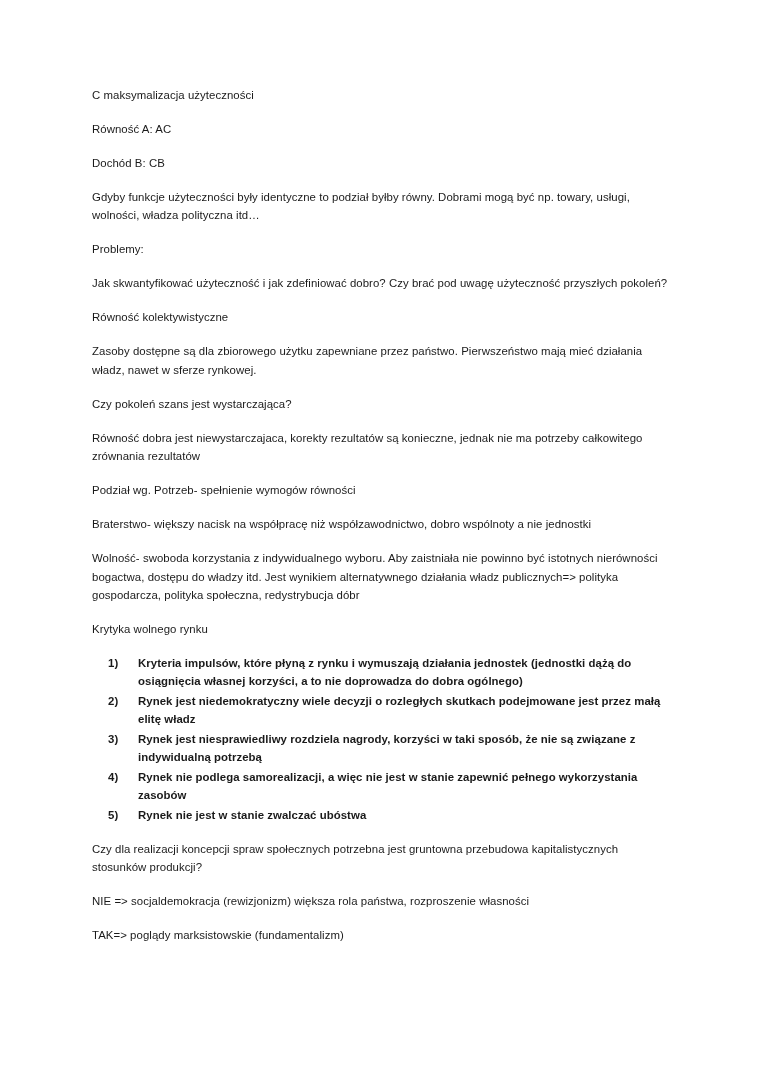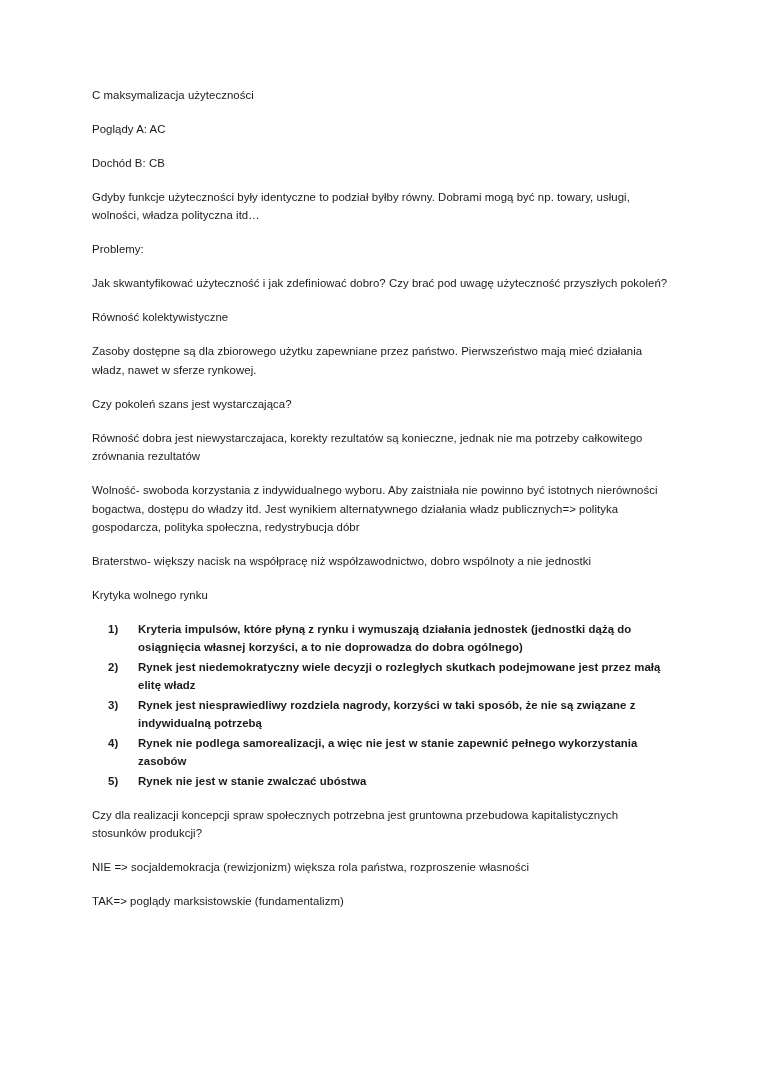--- a/index.html
+++ b/index.html
@@ -53,31 +53,32 @@
     text-align: left;
   }
 </style>
 </head>
 <body>
 
 <div class="page">
   <div class="doc-body">
 
     <p class="para">C maksymalizacja użyteczności</p>
-    <p class="para">Poglądy A: AC</p>
+    <p class="para">Równość A: AC</p>
     <p class="para">Dochód B: CB</p>
     <p class="para">Gdyby funkcje użyteczności były identyczne to podział byłby równy. Dobrami mogą być np. towary, usługi, wolności, władza polityczna itd…</p>
     <p class="para">Problemy:</p>
     <p class="para">Jak skwantyfikować użyteczność i jak zdefiniować dobro? Czy brać pod uwagę użyteczność przyszłych pokoleń?</p>
     <p class="para">Równość kolektywistyczne</p>
     <p class="para">Zasoby dostępne są dla zbiorowego użytku zapewniane przez państwo. Pierwszeństwo mają mieć działania władz, nawet w sferze rynkowej.</p>
     <p class="para">Czy pokoleń szans jest wystarczająca?</p>
     <p class="para">Równość dobra jest niewystarczajaca, korekty rezultatów są konieczne, jednak nie ma potrzeby całkowitego zrównania rezultatów</p>
+    <p class="para">Podział wg. Potrzeb- spełnienie wymogów równości</p>
+    <p class="para">Braterstwo- większy nacisk na współpracę niż współzawodnictwo, dobro wspólnoty a nie jednostki</p>
     <p class="para">Wolność- swoboda korzystania z indywidualnego wyboru. Aby zaistniała nie powinno być istotnych nierówności bogactwa, dostępu do władzy itd. Jest wynikiem alternatywnego działania władz publicznych=&gt; polityka gospodarcza, polityka społeczna, redystrybucja dóbr</p>
-    <p class="para">Braterstwo- większy nacisk na współpracę niż współzawodnictwo, dobro wspólnoty a nie jednostki</p>
     <p class="para">Krytyka wolnego rynku</p>
 
     <ol class="numbered">
       <li>Kryteria impulsów, które płyną z rynku i wymuszają działania jednostek (jednostki dążą do osiągnięcia własnej korzyści, a to nie doprowadza do dobra ogólnego)</li>
       <li>Rynek jest niedemokratyczny wiele decyzji o rozległych skutkach podejmowane jest przez małą elitę władz</li>
       <li>Rynek jest niesprawiedliwy rozdziela nagrody, korzyści w taki sposób, że nie są związane z indywidualną potrzebą</li>
       <li>Rynek nie podlega samorealizacji, a więc nie jest w stanie zapewnić pełnego wykorzystania zasobów</li>
       <li>Rynek nie jest w stanie zwalczać ubóstwa</li>
     </ol>
 

